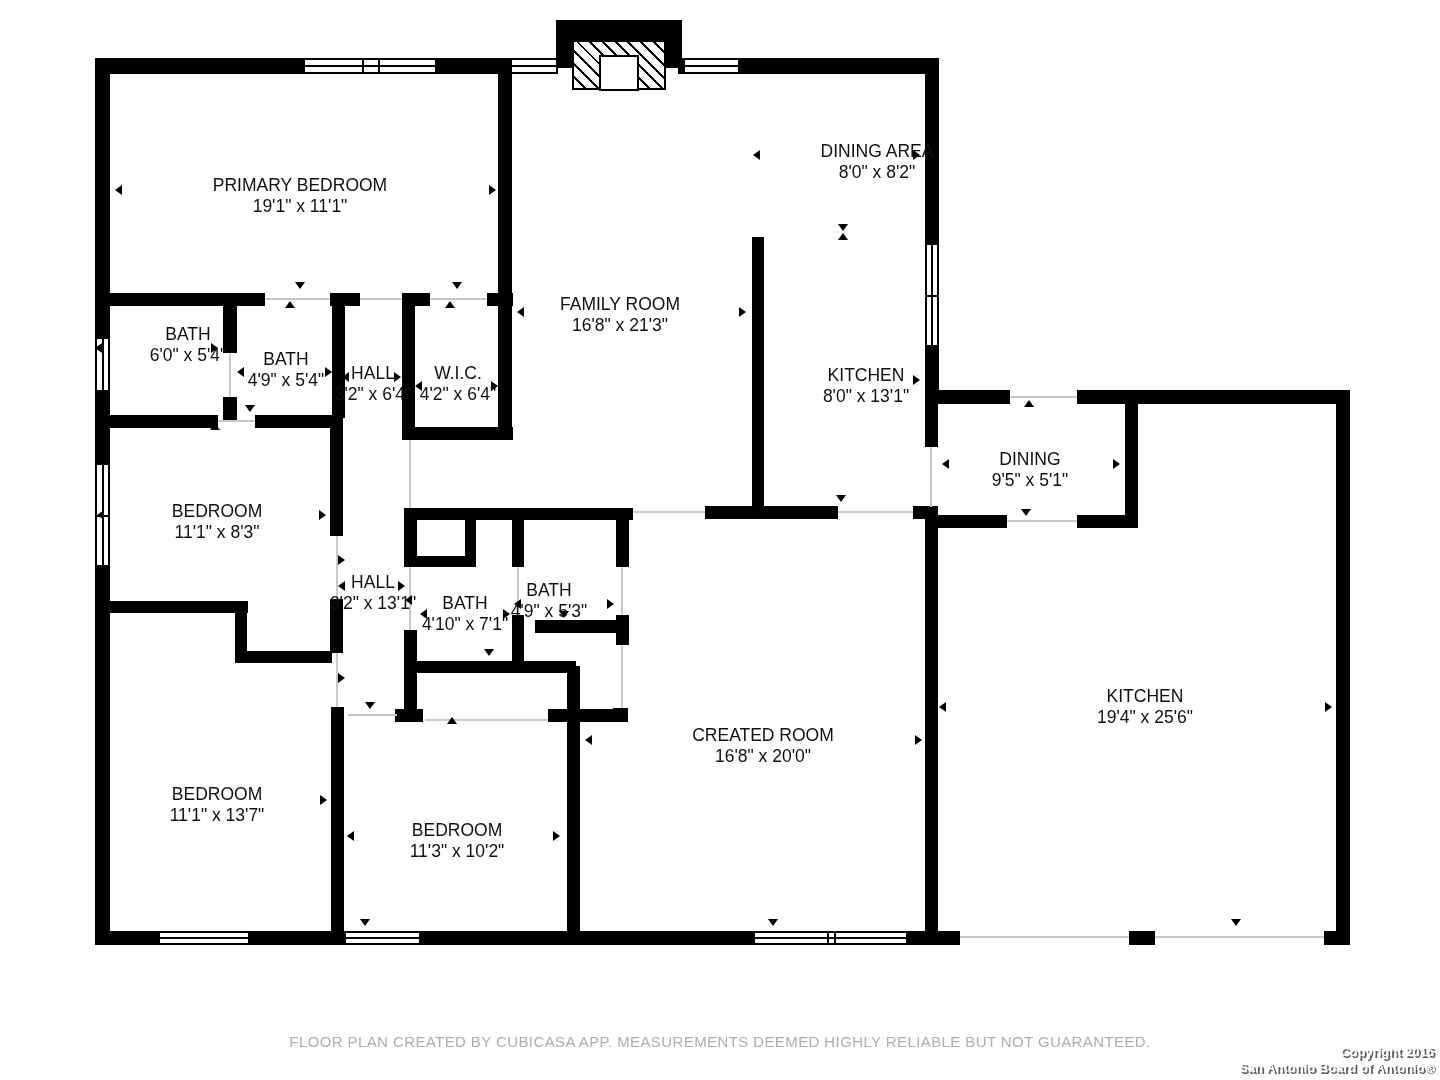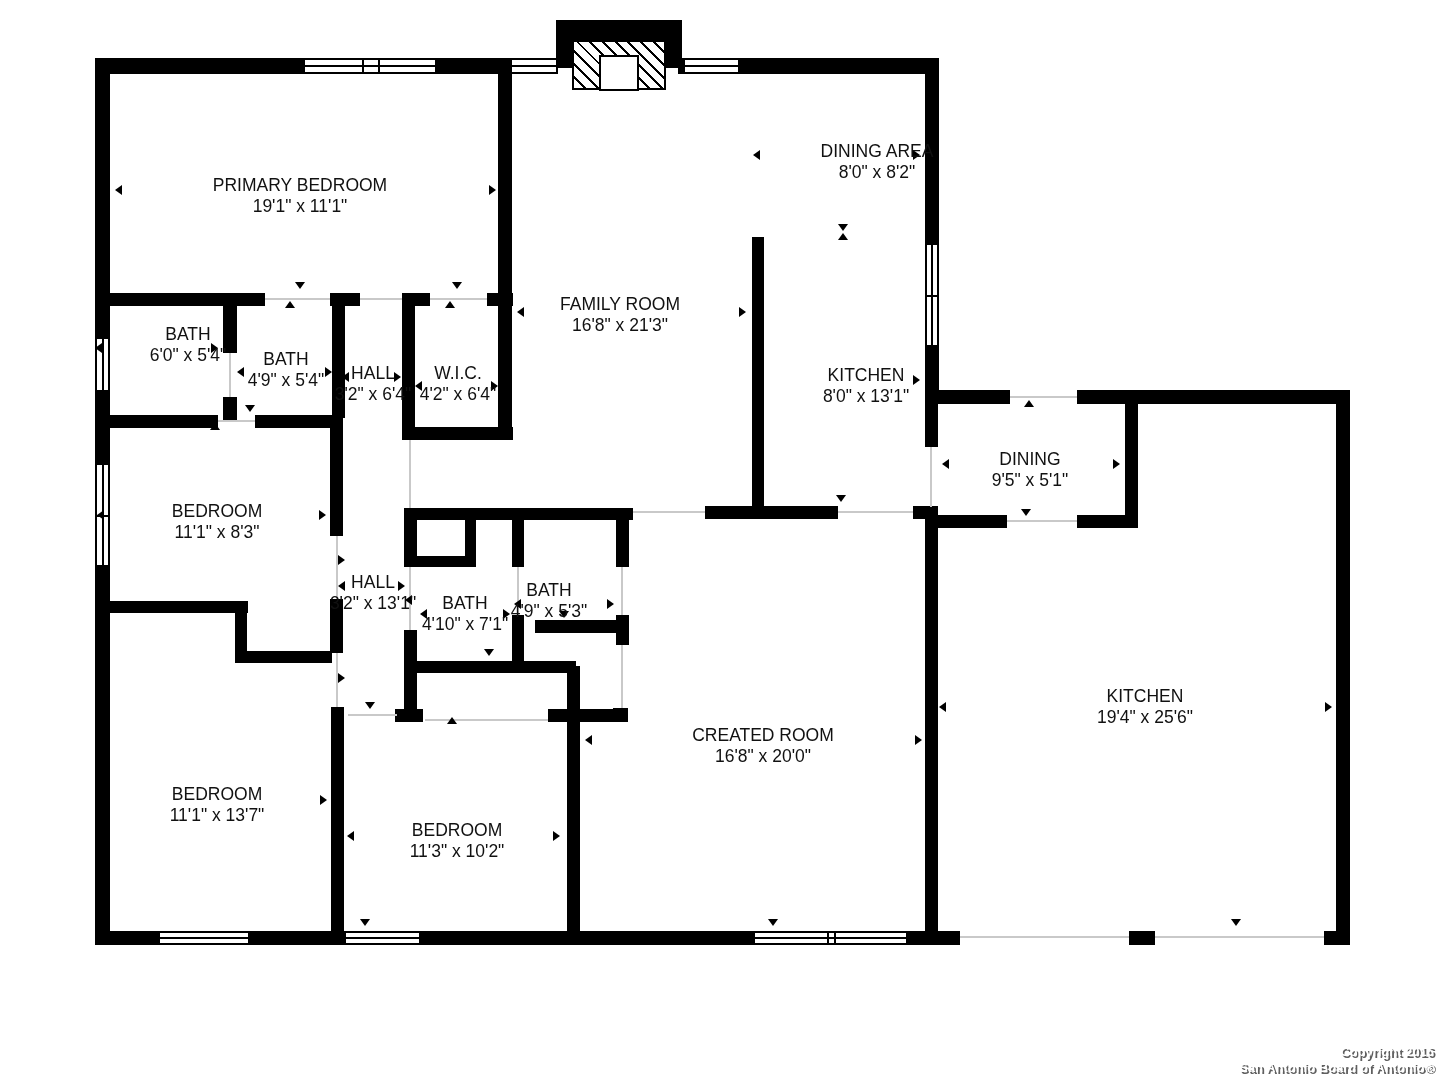--- a/index.html
+++ b/index.html
@@ -261,17 +261,18 @@
       </div>
       <div class="room" style="left: 457px; top: 841px;">
         <span class="rn">BEDROOM</span>
         <span class="rd">11'3" x 10'2"</span>
       </div>
       <div class="room" style="left: 217px; top: 805px;">
         <span class="rn">BEDROOM</span>
         <span class="rd">11'1" x 13'7"</span>
       </div>
     </div>
+  <div id="disclaimer">FLOOR PLAN CREATED BY CUBICASA APP. MEASUREMENTS DEEMED HIGHLY RELIABLE BUT NOT GUARANTEED.</div>
   <div id="copyright">
     <div>Copyright 2016</div>
     <div>San Antonio Board of Antonio®</div>
   </div>
 </div>
 
 </body></html>

